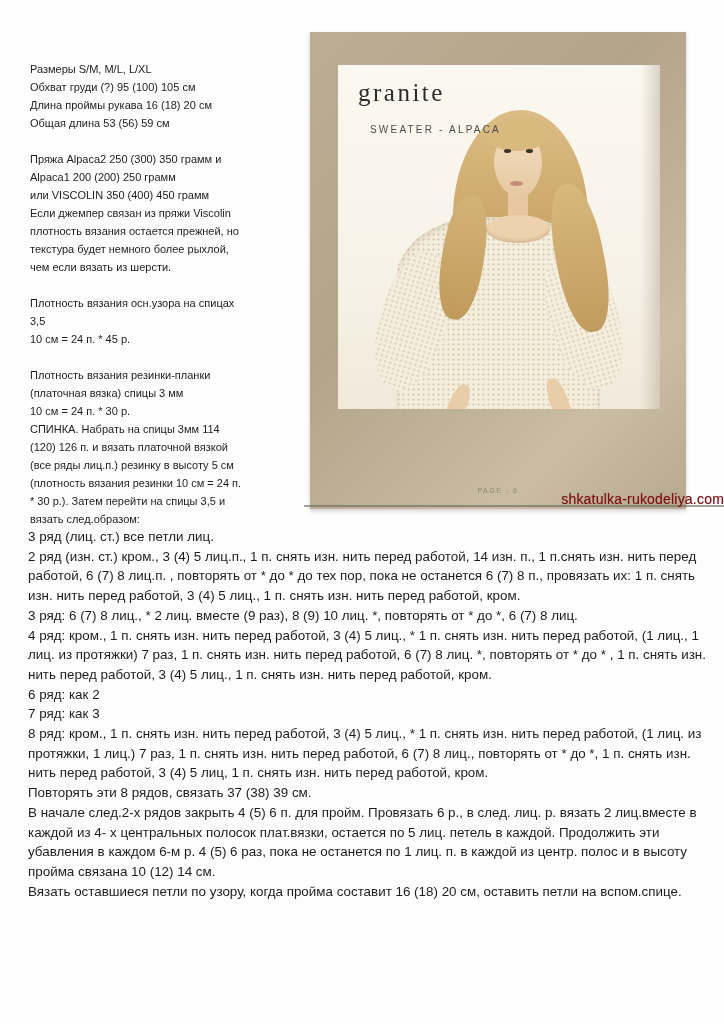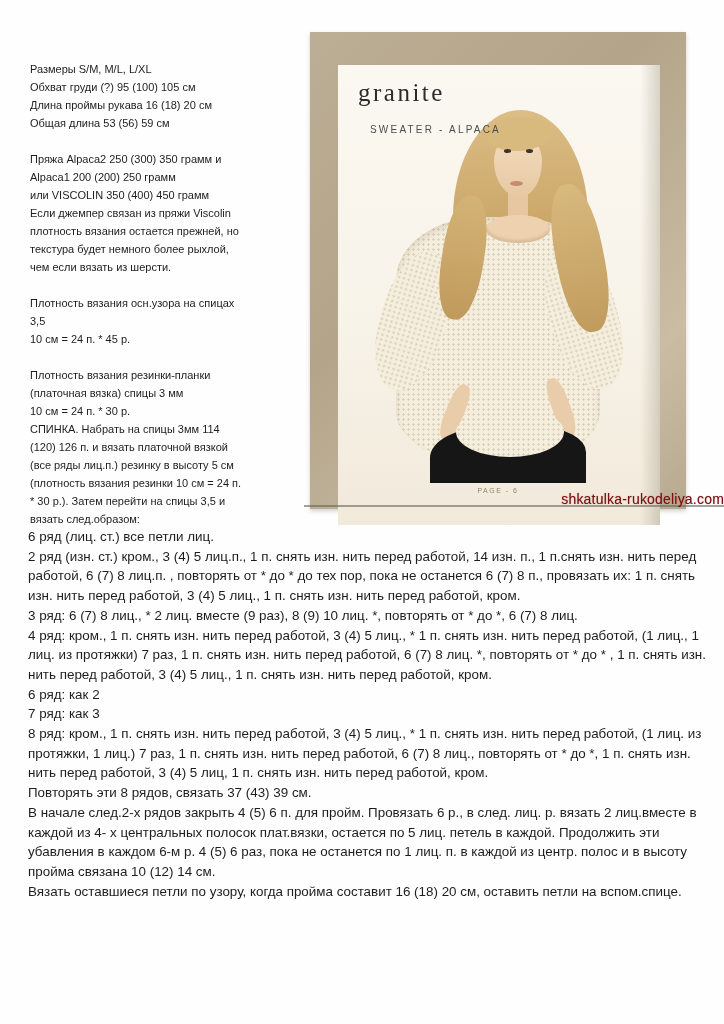--- a/index.html
+++ b/index.html
@@ -16,21 +16,21 @@
     font-size:11px;line-height:18px;
   }
   .left-col .para{white-space:pre-line;margin:0 0 18px 0;}
   
   .mag-page{
     position:absolute;left:310px;top:32px;width:376px;height:477px;
     background:linear-gradient(135deg,#bcae94 0%,#b3a48a 40%,#cabda3 78%,#b7aa90 100%);
     box-shadow:0 2px 4px rgba(80,70,50,.25);
   }
   .photo{
-    position:absolute;left:28px;top:33px;width:322px;height:460px;
+    position:absolute;left:28px;top:33px;width:322px;height:344px;
     background:linear-gradient(180deg,#fbf8f1 0%,#f8f3e9 55%,#f1eadb 100%);
     overflow:hidden;
   }
   .wall-shade{position:absolute;right:0;top:0;width:20px;height:100%;
     background:linear-gradient(90deg,rgba(150,140,118,0) 0%,rgba(150,140,118,.35) 100%);}
   .brand{position:absolute;left:20px;top:15px;line-height:1;}
   .brand .name{
     font-family:"Liberation Serif","DejaVu Serif",serif;
     font-size:25px;letter-spacing:2.5px;color:#2b2b2b;display:block;
   }
@@ -151,23 +151,23 @@
       <span class="sub">SWEATER - ALPACA</span>
     </div>
   </div>
   <div class="caption">PAGE - 6</div>
 </div>
 
 <div class="edge-line"></div>
 <div class="watermark">shkatulka-rukodeliya.com</div>
 
 <div class="body-text">
-  <p>6 ряд (лиц. ст.) все петли лиц.</p>
+  <p>3 ряд (лиц. ст.) все петли лиц.</p>
   <p>2 ряд (изн. ст.) кром., 3 (4) 5 лиц.п., 1 п. снять изн. нить перед работой, 14 изн. п., 1 п.снять изн. нить перед работой, 6 (7) 8 лиц.п. , повторять от * до * до тех пор, пока не останется 6 (7) 8 п., провязать их: 1 п. снять изн. нить перед работой, 3 (4) 5 лиц., 1 п. снять изн. нить перед работой, кром.</p>
   <p>3 ряд: 6 (7) 8 лиц., * 2 лиц. вместе (9 раз), 8 (9) 10 лиц. *, повторять от * до *, 6 (7) 8 лиц.</p>
   <p>4 ряд: кром., 1 п. снять изн. нить перед работой, 3 (4) 5 лиц., * 1 п. снять изн. нить перед работой, (1 лиц., 1 лиц. из протяжки) 7 раз, 1 п. снять изн. нить перед работой, 6 (7) 8 лиц. *, повторять от * до * , 1 п. снять изн. нить перед работой, 3 (4) 5 лиц., 1 п. снять изн. нить перед работой, кром.</p>
   <p>6 ряд: как 2</p>
   <p>7 ряд: как 3</p>
   <p>8 ряд: кром., 1 п. снять изн. нить перед работой, 3 (4) 5 лиц., * 1 п. снять изн. нить перед работой, (1 лиц. из протяжки, 1 лиц.) 7 раз, 1 п. снять изн. нить перед работой, 6 (7) 8 лиц., повторять от * до *, 1 п. снять изн. нить перед работой, 3 (4) 5 лиц, 1 п. снять изн. нить перед работой, кром.</p>
-  <p>Повторять эти 8 рядов, связать 37 (43) 39 см.</p>
+  <p>Повторять эти 8 рядов, связать 37 (38) 39 см.</p>
   <p>В начале след.2-х рядов закрыть 4 (5) 6 п. для пройм. Провязать 6 р., в след. лиц. р. вязать 2 лиц.вместе в каждой из 4- х центральных полосок плат.вязки, остается по 5 лиц. петель в каждой. Продолжить эти убавления в каждом 6-м р. 4 (5) 6 раз, пока не останется по 1 лиц. п. в каждой из центр. полос и в высоту пройма связана 10 (12) 14 см.</p>
   <p>Вязать оставшиеся петли по узору, когда пройма составит 16 (18) 20 см, оставить петли на вспом.спице.</p>
 </div>
 
 </body></html>

